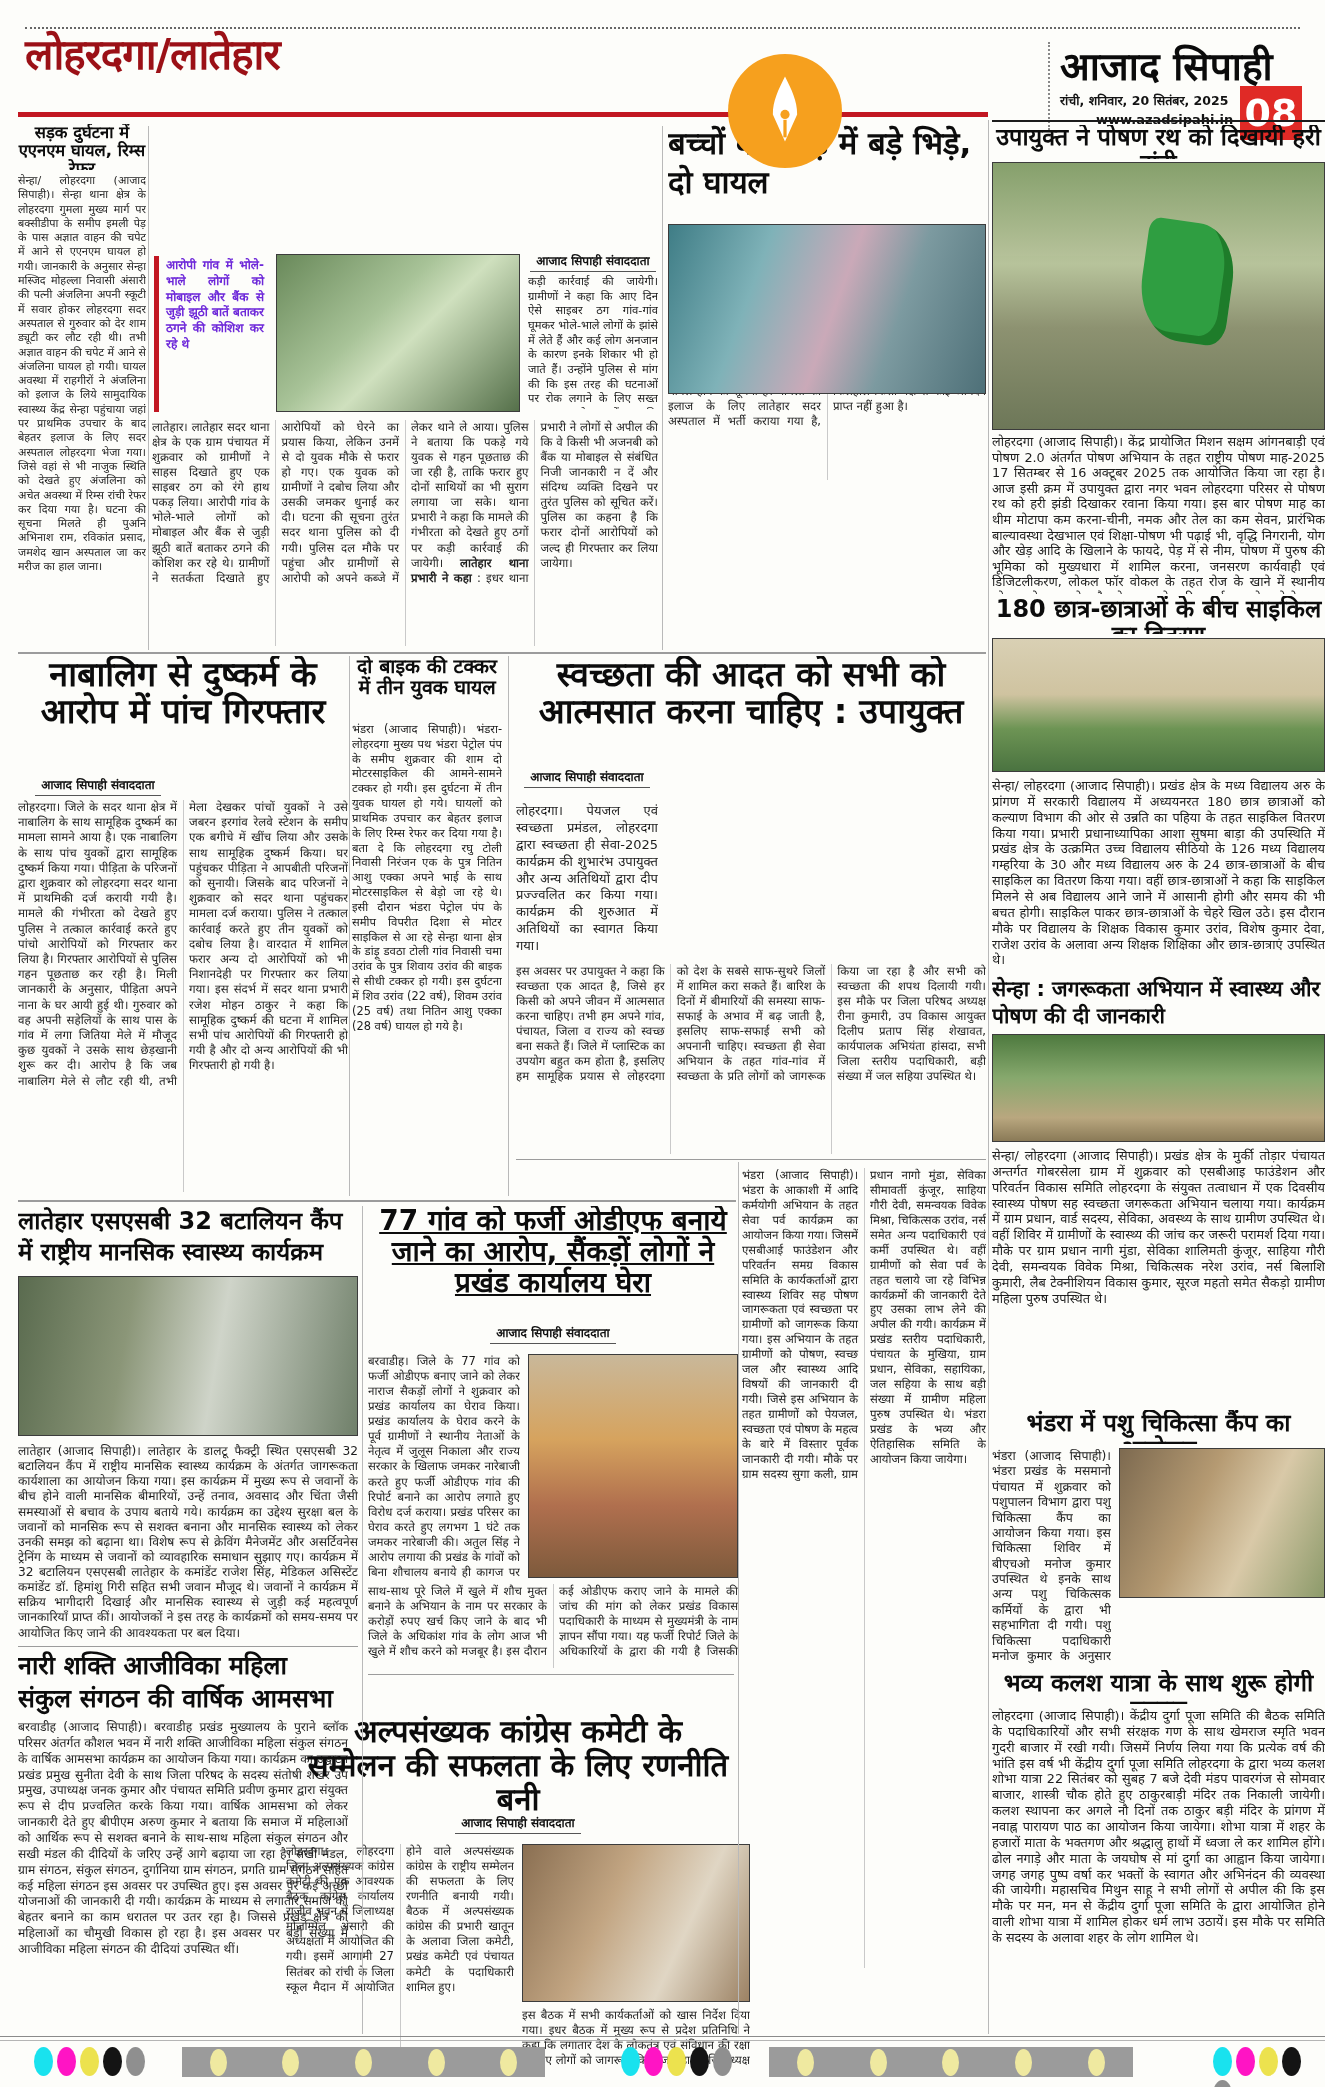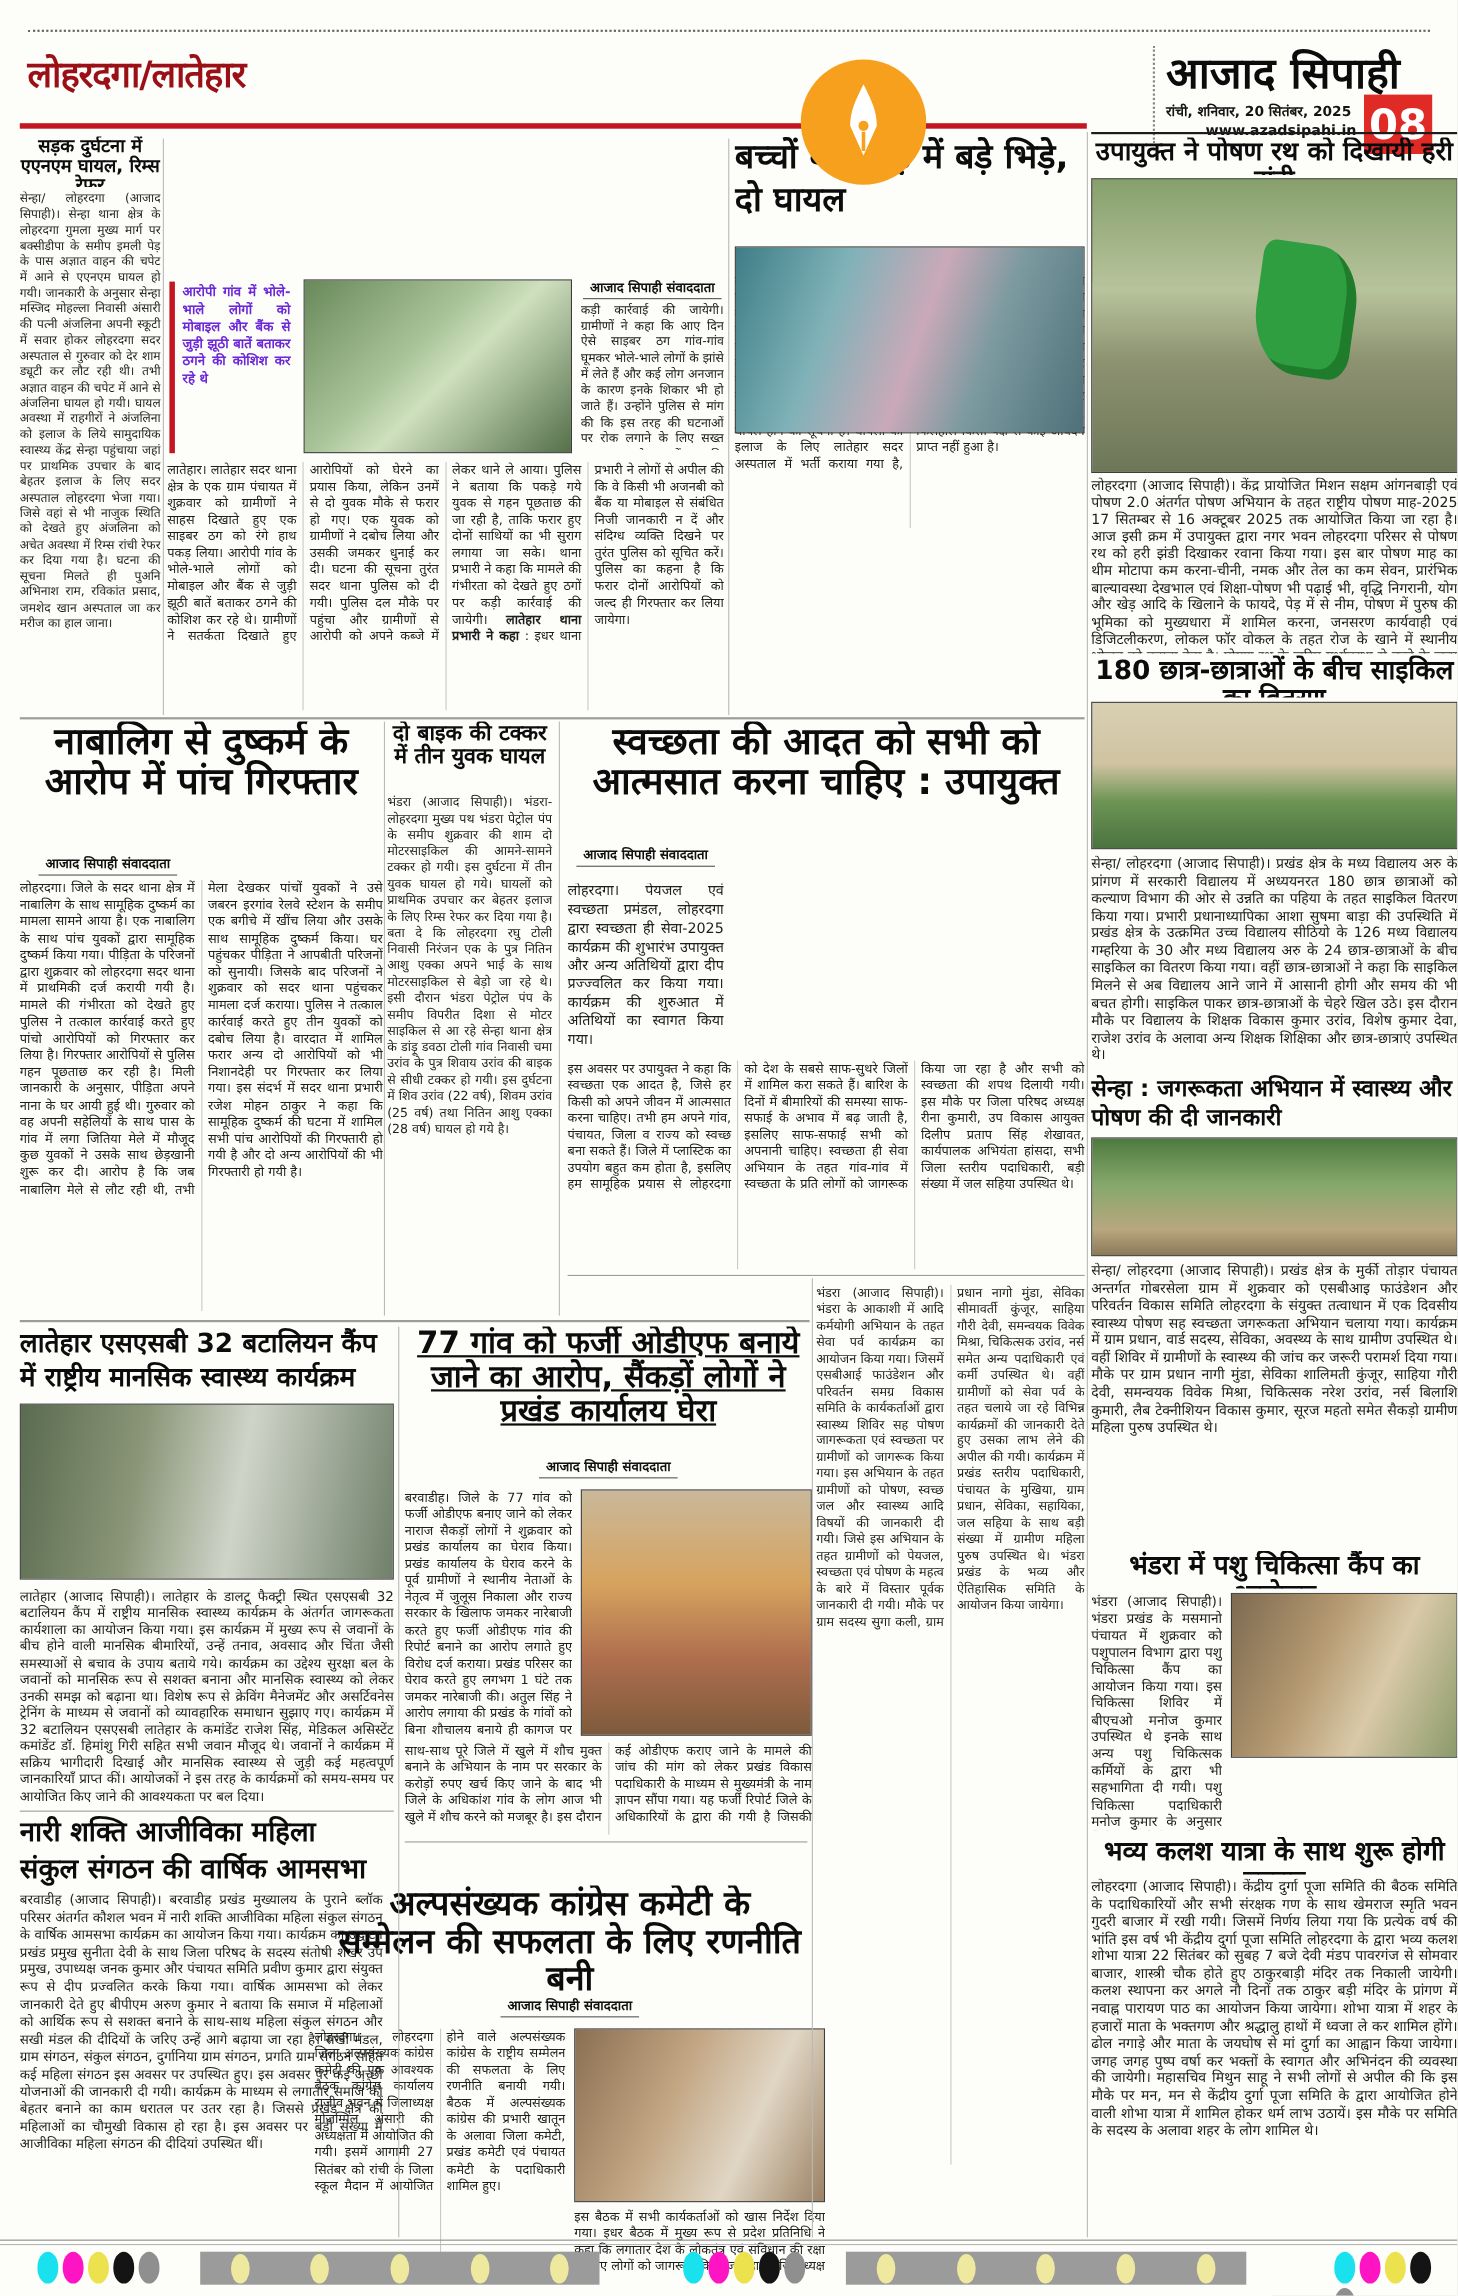--- a/index.html
+++ b/index.html
@@ -45,21 +45,21 @@
   .reg-bar { background:#9b9b9b; display:flex; align-items:center; justify-content:space-around; }
   .reg-bar i { width:17px; height:27px; border-radius:50%; background:#efe9a0; display:block; }
 </style>
 </head>
 <body>
 
 <div class="page">
 
   <div class="abs" style="left:0;top:0;width:1325px;height:118px;">
     <div class="abs" style="left:25px;top:27px;width:1275px;border-top:2px dotted #666;"></div>
-    <div class="abs masthead-title" style="left:25px;top:44px;width:430px;font-size:33px;">लोहरदगा/लातेहार</div>
+    <div class="abs masthead-title" style="left:25px;top:24px;width:430px;font-size:42px;">लोहरदगा/लातेहार</div>
 
     <div class="abs" style="left:728px;top:54px;width:114px;height:114px;border-radius:50%;background:#f6a01e;z-index:3;">
       <span style="position:absolute;left:50%;top:50%;transform:translate(-50%,-50%);">
         <svg width="54" height="72" viewBox="0 0 40 52">
           <path d="M20 2 C15 12 11 20 11 30 L20 50 L29 30 C29 20 25 12 20 2 Z" fill="#ffffff"></path>
           <circle cx="20" cy="30" r="3.4" fill="#f6a01e"></circle>
           <line x1="20" y1="34" x2="20" y2="47" stroke="#f6a01e" stroke-width="2.4"></line>
         </svg>
       </span>
     </div>

